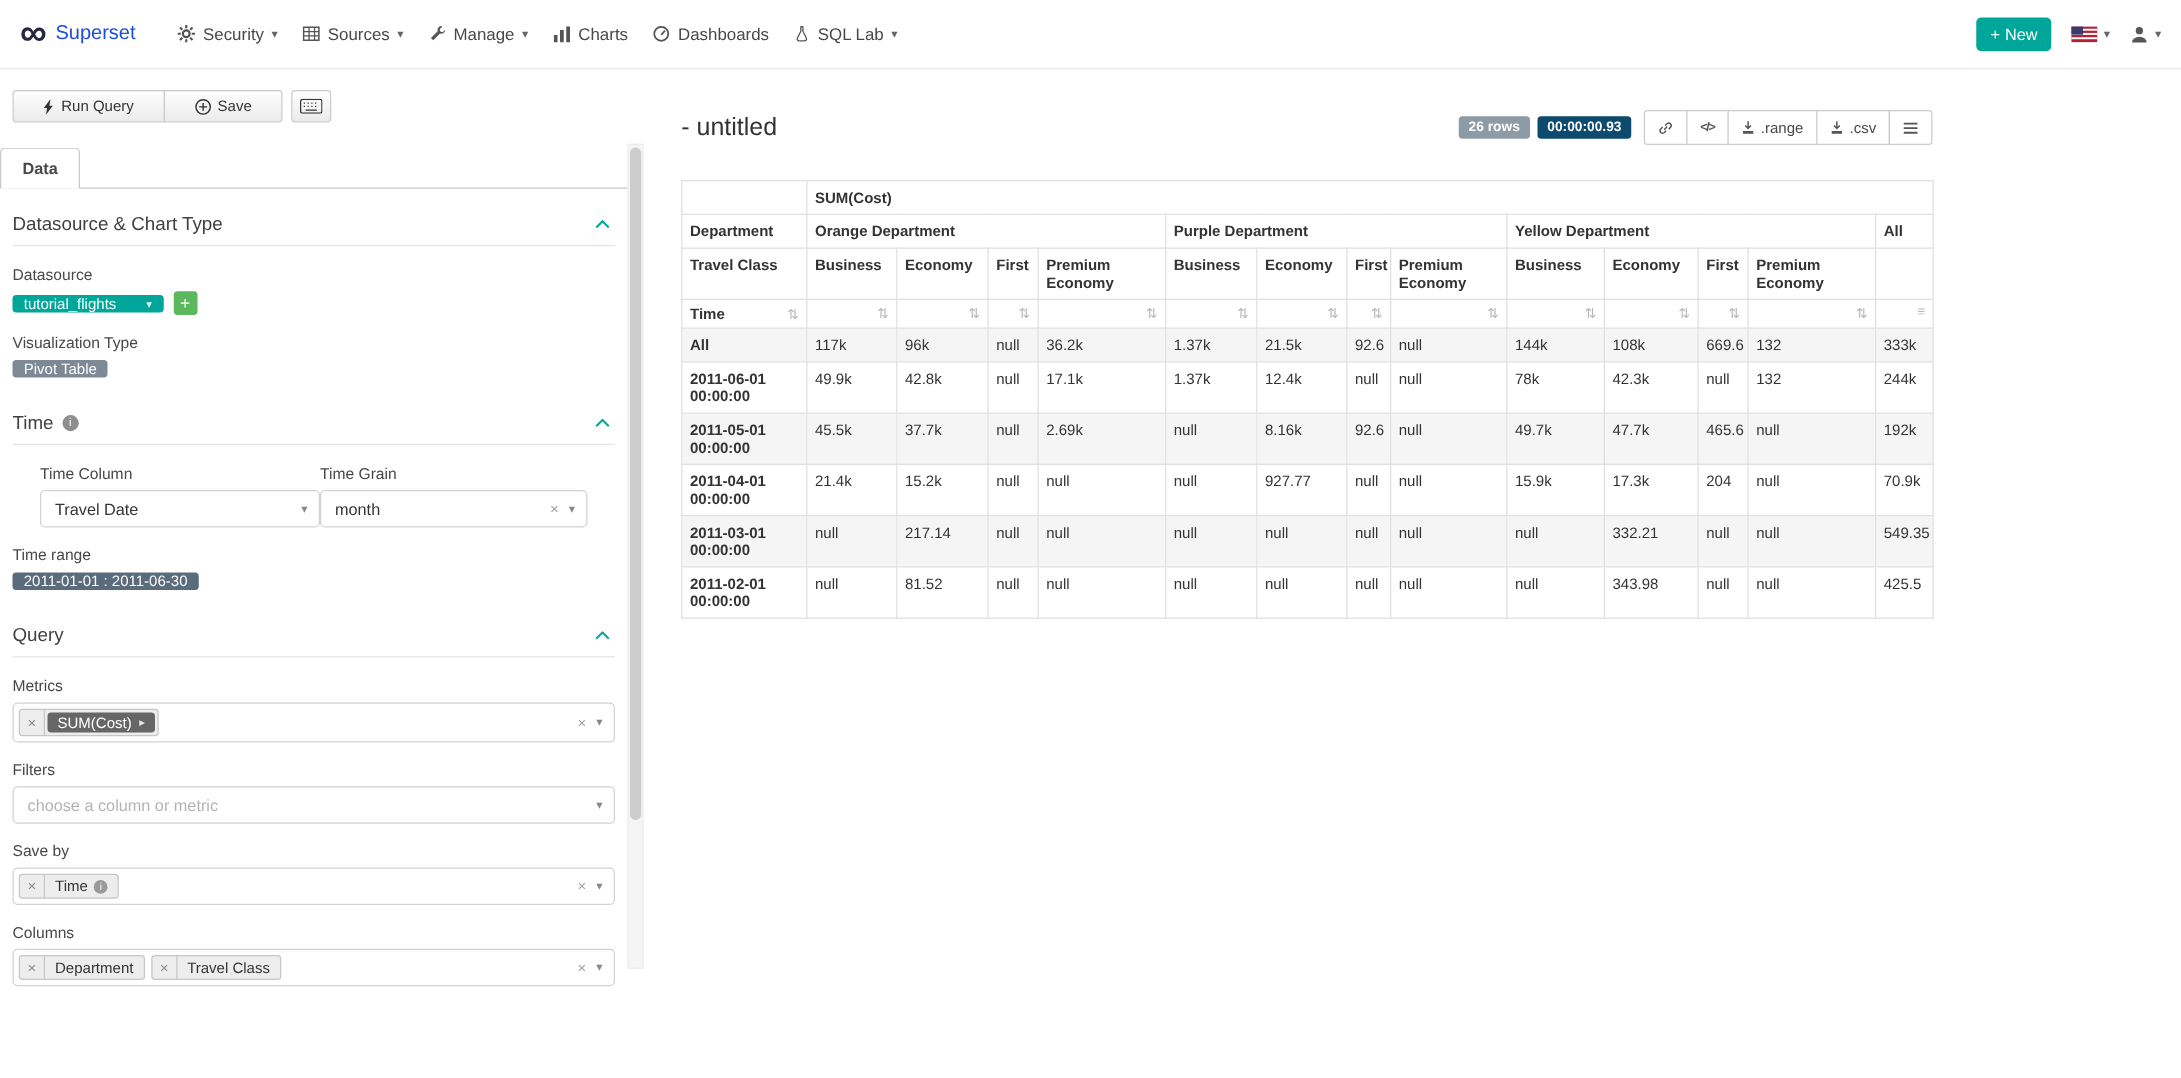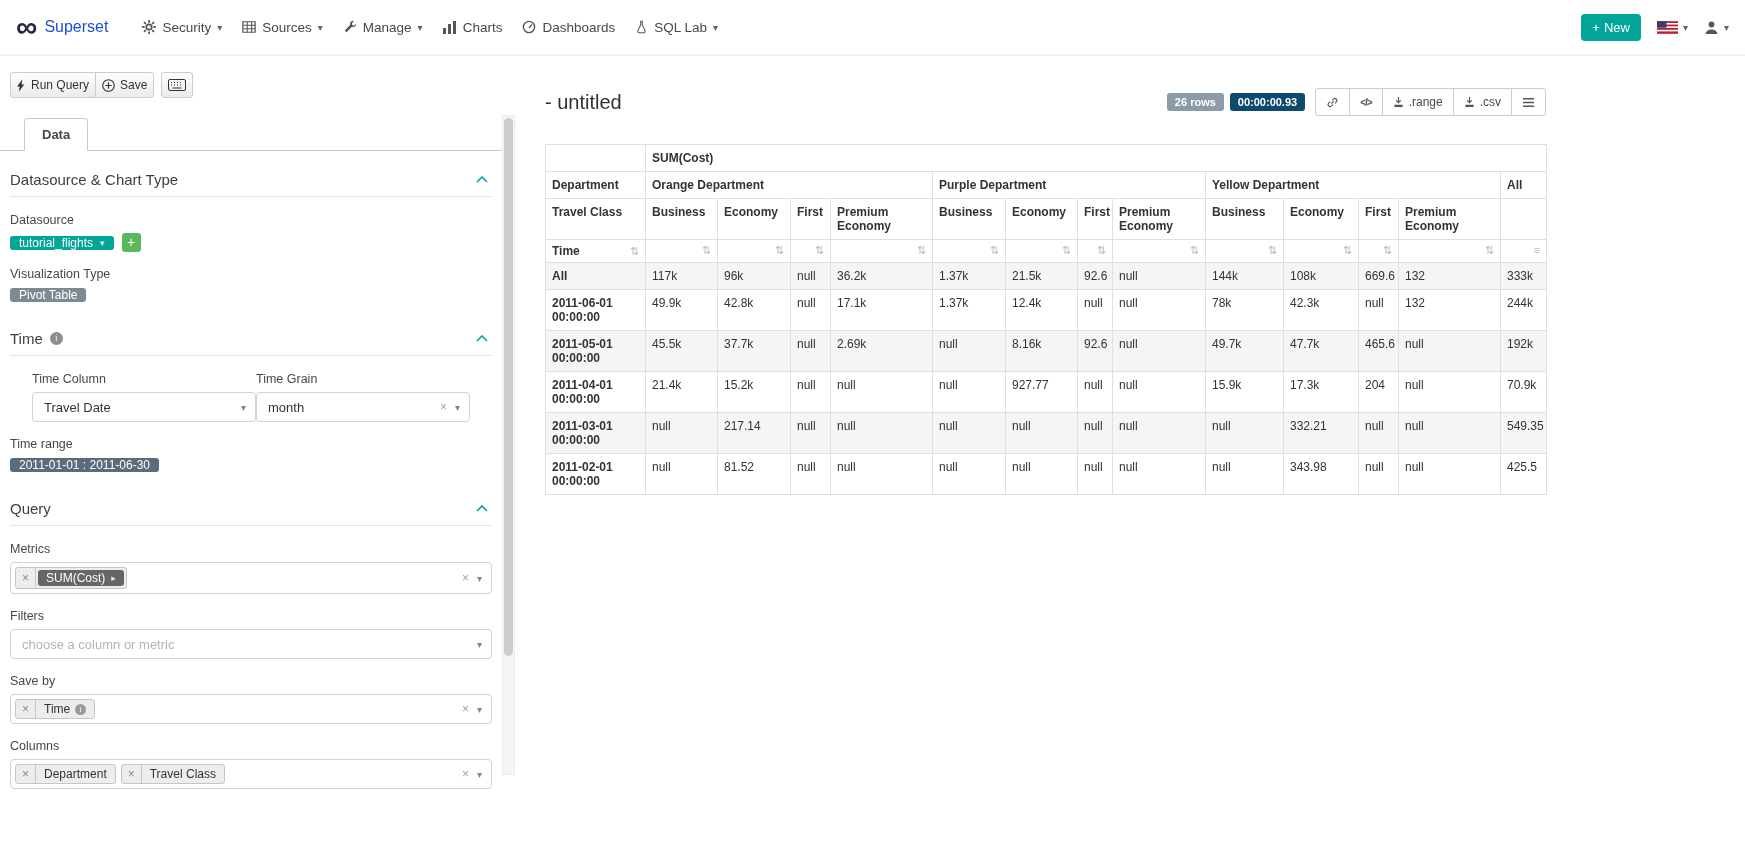--- a/index.html
+++ b/index.html
@@ -15,40 +15,40 @@
 .nav-items{display:flex;align-items:center;gap:20px}
 .nav-item{display:flex;align-items:center;gap:6px;font-size:13.5px;color:#484848;cursor:pointer;white-space:nowrap}
 .caret{font-size:10px;color:#666}
 .nav-right{margin-left:auto;display:flex;align-items:center;gap:16px}
 .new-btn{background:#00a699;color:#fff;border:none;border-radius:4px;font-size:13px;padding:6px 11px;display:flex;align-items:center;gap:4px;cursor:pointer}
 .flag-wrap,.user-wrap{display:flex;align-items:center;gap:5px;cursor:pointer}
 
 
 .left-panel{position:absolute;left:0;top:56px;width:502px;bottom:0;background:#fff}
 .qtoolbar{padding:16px 10px 0 10px;display:flex;align-items:center}
-.btn{border:1px solid #ccc;background:linear-gradient(#fefefe,#ebebeb);font-size:12px;color:#333;padding:5px 6px;display:inline-flex;align-items:center;gap:5px;cursor:pointer}
+.btn{border:1px solid #ccc;background:linear-gradient(#fefefe,#ebebeb);font-size:12px;color:#333;padding:5px 24px;display:inline-flex;align-items:center;gap:5px;cursor:pointer}
 .btn-group{display:inline-flex}
 .btn-group .btn+.btn{margin-left:-1px}
 .btn-group .btn:first-child{border-radius:3px 0 0 3px}
 .btn-group .btn:last-child{border-radius:0 3px 3px 0}
 .btn.single{border-radius:3px;margin-left:7px;padding:6px 6px}
-.tab-row{display:flex;padding-left:24px;border-bottom:1px solid #c9c9c9;margin-top:20px}
+.tab-row{display:flex;padding-left:0;border-bottom:1px solid #c9c9c9;margin-top:20px}
 .tab{background:#fff;border:1px solid #c9c9c9;border-bottom-color:#fff;margin-bottom:-1px;border-radius:4px 4px 0 0;padding:8px 17px;font-size:13px;font-weight:bold;color:#484848;cursor:pointer}
 .panel-body{padding:20px 10px 0 10px}
 .section{margin-bottom:28px}
 .section-header{display:flex;align-items:center;justify-content:space-between;border-bottom:1px solid #e4e4e4;padding:0 4px 8px 0;margin-bottom:16px;cursor:pointer}
 .section-title{font-size:15px;color:#404040;display:flex;align-items:center;gap:7px}
 .info-i{display:inline-block;width:13px;height:13px;border-radius:50%;background:#8e8e8e;color:#fff;font-size:9px;line-height:13px;text-align:center;font-style:normal;flex:0 0 auto}
 .info-i.small{width:11px;height:11px;font-size:8px;line-height:11px;background:#9a9a9a}
 .ctrl{margin-bottom:15px}
 .ctrl-label{font-size:12.5px;color:#484848;margin-bottom:6px}
 .two-col{display:flex;justify-content:center}
 .two-col .col1{width:224px}
 .two-col .col2{width:214px}
-.label-btn{border:none;border-radius:3px;color:#fff;font-size:12px;padding:0 9px;display:inline-flex;align-items:center;gap:7px;cursor:pointer}
+.label-btn{border:none;border-radius:3px;color:#fff;font-size:12px;padding:0 9px;display:inline-flex;align-items:center;gap:24px;cursor:pointer}
 .label-btn.teal{background:#00a699}
 .label-btn.gray{background:#7d8995}
 .label-btn.slate{background:#5a6b7b}
 .caret-w{font-size:9px;color:rgba(255,255,255,.85)}
 .plus-btn{width:19px;height:19px;border:none;border-radius:3px;background:#5cb85c;color:#fff;font-size:14px;line-height:19px;text-align:center;margin-left:8px;cursor:pointer;padding:0}
 .inline-row{display:flex;align-items:center}
 .select{border:1px solid #d2d2d2;border-radius:4px;background:#fff;min-height:30px;display:flex;align-items:center;padding:2px 9px 2px 4px;cursor:pointer}
 .sel-value{font-size:13px;color:#333;padding-left:7px}
 .sel-placeholder{font-size:13px;color:#b3b3b3;padding-left:7px}
 .sel-right{margin-left:auto;display:flex;align-items:center;gap:8px}

